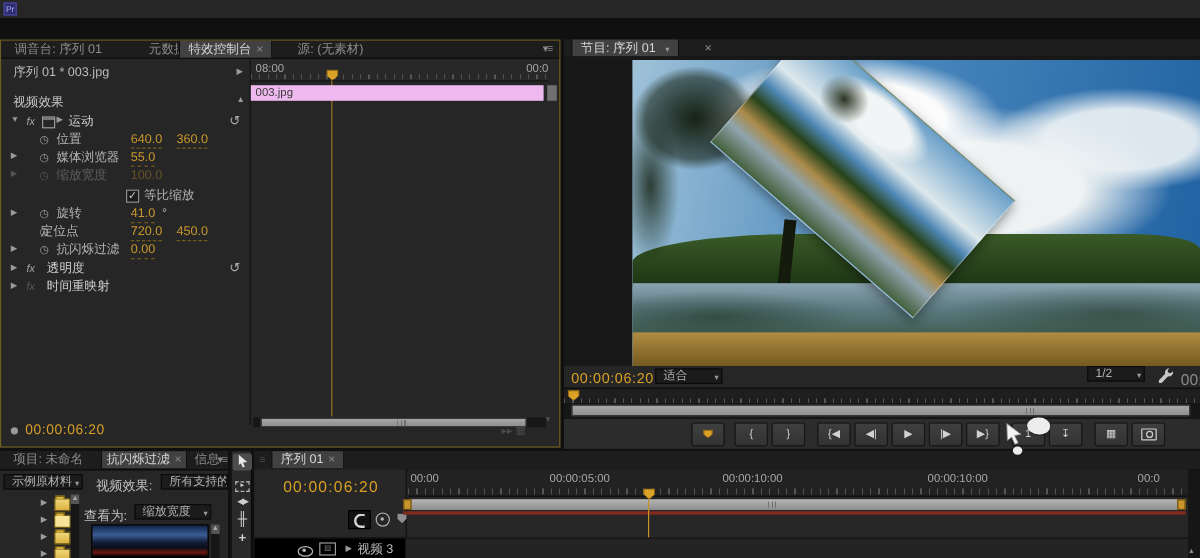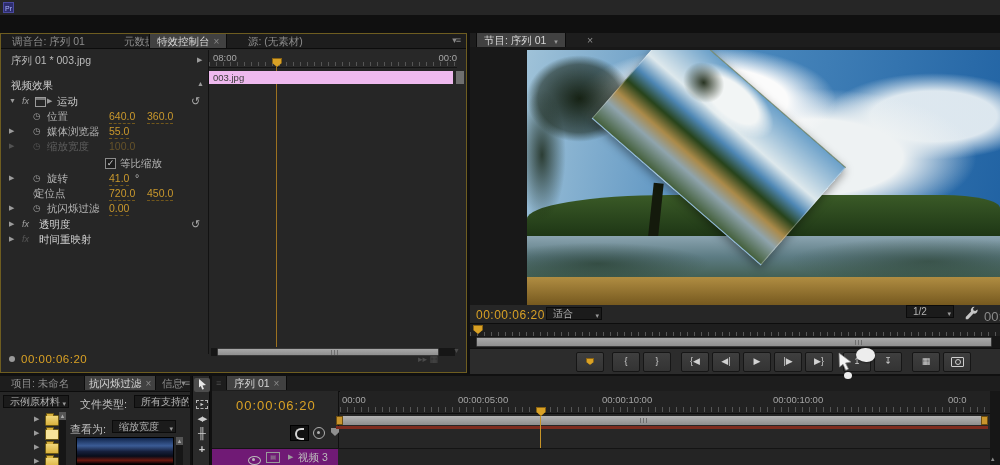--- a/index.html
+++ b/index.html
@@ -272,21 +272,21 @@
     <div class="tabbar ab" style="height:15px">
       <div class="tab" style="left:4px">项目: 未命名</div>
       <div class="tab on" style="left:84px;padding:0 4px"><span>抗闪烁过滤</span><span class="closex">×</span></div>
       <div class="tab" style="left:160px;padding:0 2px">信息</div>
       <div class="pmenu" style="right:1px;top:2px">▾≡</div>
     </div>
     <div class="combo" style="left:3px;top:19px;width:66px">
       <span>示例原材料</span>
       <span class="tri">▾</span>
     </div>
-    <div class="ab" style="left:80px;top:21px;color:#c0c0c0">文件类型:</div>
+    <div class="ab" style="left:80px;top:21px;color:#c0c0c0">视频效果:</div>
     <div class="combo" style="left:134px;top:19px;width:56px;padding-right:4px">
       <span>所有支持的</span>
     </div>
 
     <div>
       <div class="ab" style="left:0;top:36px;width:56px;height:13px">
           <span class="expander ab" style="left:34px;top:3px">▶</span>
           <span class="folder" style="left:45px;top:3px"></span>
         </div>
       <div class="ab" style="left:0;top:50px;width:56px;height:13px">
@@ -357,21 +357,21 @@
     <div class="ab wabar" style="left:128px;top:40px;right:16px;height:9px">
       <div class="grip" style="left:300px;top:2px"></div>
     </div>
     <div class="wahandle" style="left:124px;top:40px"></div>
     <div class="wahandle" style="right:12px;top:40px"></div>
     <div class="ab redline" style="left:124px;top:50px;right:12px;height:3px"></div>
 
     <div class="ab pent" style="left:324px;top:31px"></div>
     <div class="ab" style="left:328px;top:40px;width:1px;bottom:0;background:#c79427"></div>
 
-    <div class="ab" style="left:0;top:72px;width:126px;bottom:0;background:#701a75;border-top:1px solid #141414">
+    <div class="ab" style="left:0;top:72px;width:126px;bottom:0;background:#000000;border-top:1px solid #141414">
       <span class="ab" style="left:36px;top:4px"><span class="eye"></span></span>
       <span class="ab" style="left:54px;top:3px;width:12px;height:9px;border:1px solid #9a9a9a;font-size:6px;color:#9a9a9a;text-align:center;line-height:9px">▤</span>
       <span class="expander ab" style="left:76px;top:4px">▶</span>
       <span class="ab" style="left:86px;top:2px;color:#bdbdbd;font-size:10.5px">视频 3</span>
     </div>
     <div class="ab" style="left:126px;top:72px;right:10px;bottom:0;background:#242424;border-top:1px solid #141414"></div>
 
     <div class="ab scroll" style="right:0;top:15px;width:10px;bottom:0">
       <div class="ab" style="left:1px;bottom:2px;color:#8a8a8a;font-size:7px">▴</div>
     </div>

